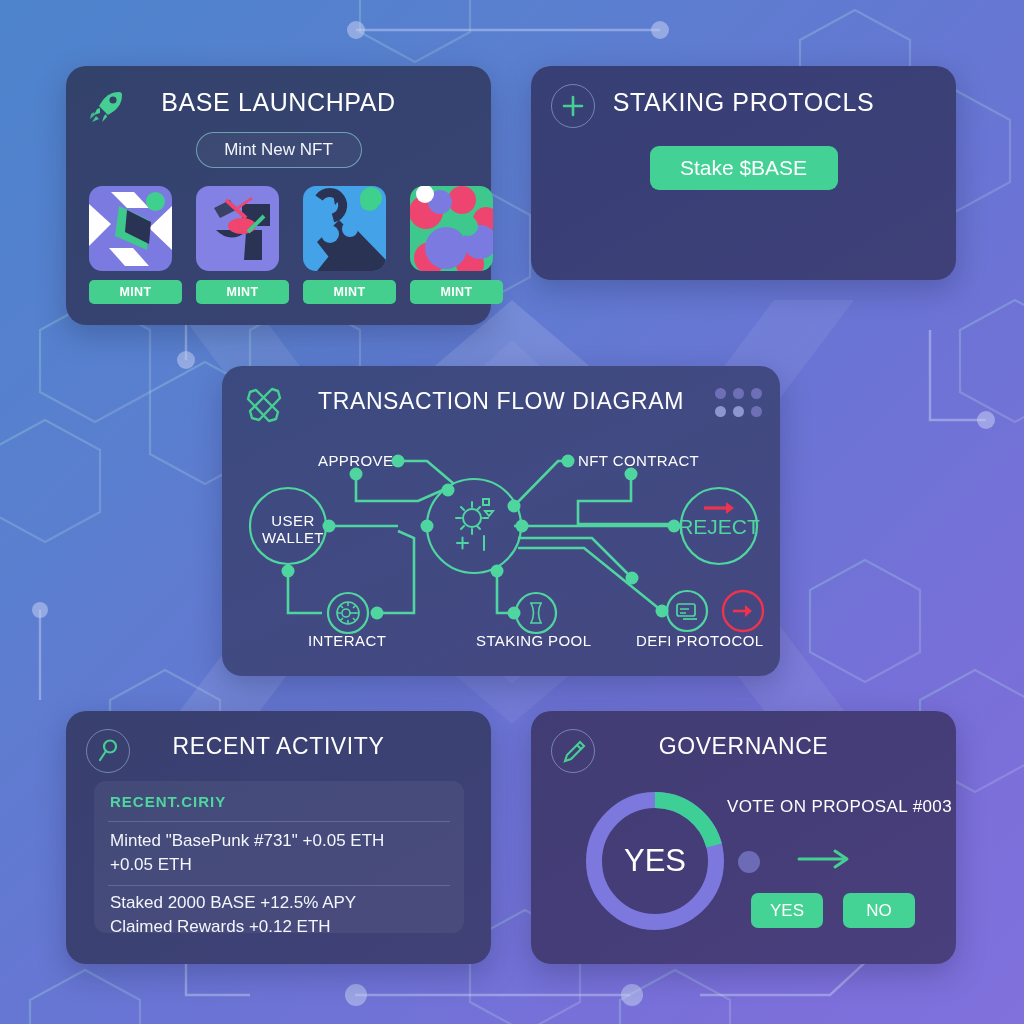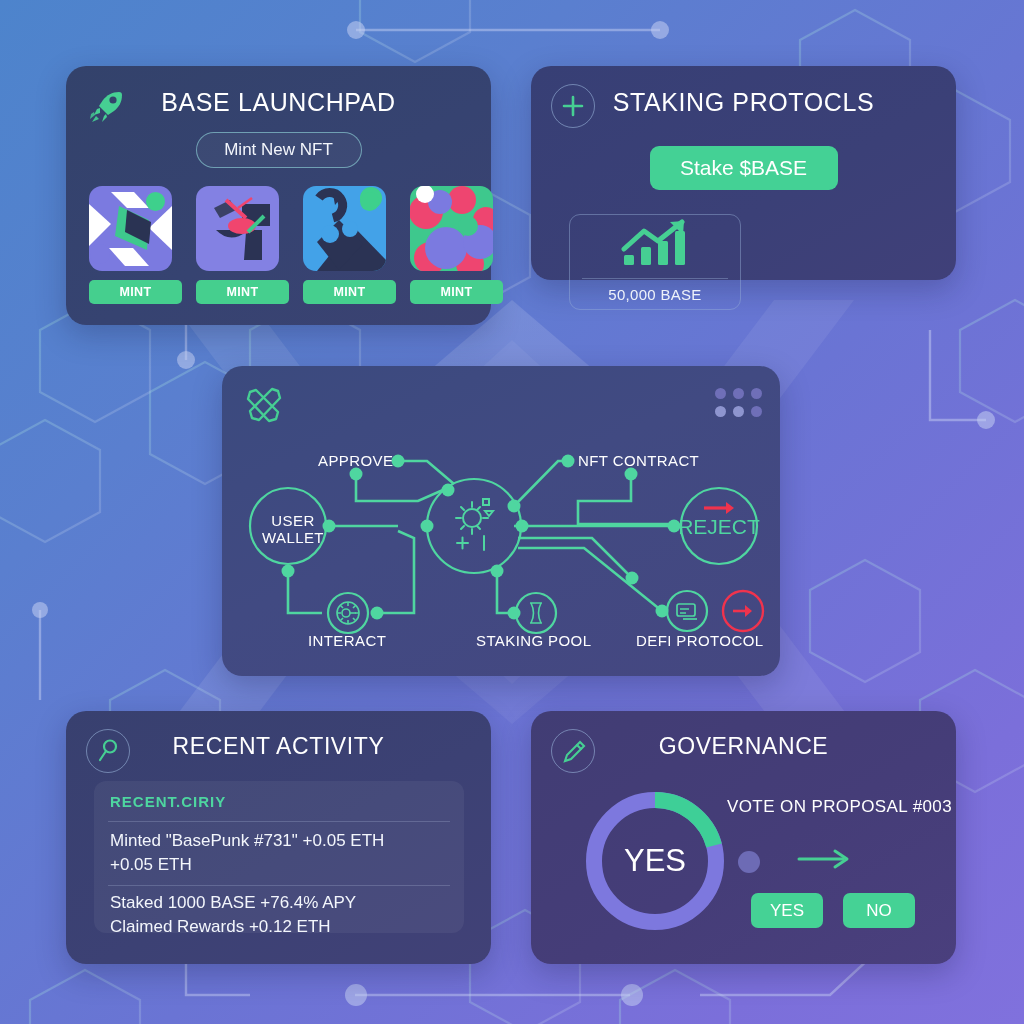--- a/index.html
+++ b/index.html
@@ -285,48 +285,33 @@
   <div class="panel p-staking">
     <div class="corner-icon ring">
       <svg width="24" height="24" viewBox="0 0 24 24">
         <path d="M12 3 V21 M3 12 H21" stroke="#46cf93" stroke-width="2.6" stroke-linecap="round"></path>
       </svg>
     </div>
     <div class="panel-title">STAKING PROTOCLS</div>
     <div class="stake-btn">Stake $BASE</div>
 
     <div class="stat-row">
-      <div class="stat-card">
-        <div style="position:absolute;left:50%;transform:translateX(-50%);top:4px;">
-          <svg width="74" height="52" viewBox="0 0 74 52">
-            <g fill="#46cf93">
-              <rect x="6" y="36" width="10" height="10" rx="1.5"></rect>
-              <rect x="23" y="28" width="10" height="18" rx="1.5"></rect>
-              <rect x="40" y="22" width="10" height="24" rx="1.5"></rect>
-              <rect x="57" y="12" width="10" height="34" rx="1.5"></rect>
-            </g>
-            <path d="M6 30 L26 12 L40 22 L64 3" fill="none" stroke="#46cf93" stroke-width="5" stroke-linecap="round" stroke-linejoin="round"></path>
-            <path d="M52 3 L66 2 L65 16 Z" fill="#46cf93"></path>
-          </svg>
-        </div>
-        <div class="stat-div"></div>
-        <div class="stat-bottom">50,000 BASE</div>
-      </div>
     </div>
   </div>
 
   <div class="panel p-flow">
     <div class="corner-icon">
       <svg width="42" height="42" viewBox="0 0 42 42">
         <g fill="none" stroke="#46cf93" stroke-width="2.4" stroke-linejoin="round">
           <path d="M7 7 L13 5 L35 27 L33 34 L26 36 L5 14 Z"></path>
           <path d="M35 6 L29 4 L7 26 L9 33 L16 35 L37 13 Z"></path>
         </g>
       </svg>
     </div>
+    <div class="panel-title">TRANSACTION FLOW DIAGRAM</div>
     <div class="dots-grid">
       <i></i>
         <i></i>
         <i></i>
         <i class="lite"></i>
         <i class="lite"></i>
         <i></i>
     </div>
 
     <svg class="flow-svg" viewBox="0 0 558 310">
@@ -429,21 +414,21 @@
       </svg>
     </div>
     <div class="panel-title">RECENT ACTIVITY</div>
 
     <div class="act-box">
       <div class="act-head">RECENT.CIRIY</div>
       <div class="act-rule" style="top:40px;"></div>
       <div class="act-line" style="top:50px;">Minted "BasePunk #731" +0.05 ETH</div>
       <div class="act-line" style="top:74px;">+0.05 ETH</div>
       <div class="act-rule" style="top:104px;"></div>
-      <div class="act-line" style="top:112px;">Staked 1000 BASE  +76.4% APY</div>
+      <div class="act-line" style="top:112px;">Staked 2000 BASE  +12.5% APY</div>
       <div class="act-line" style="top:136px;">Claimed Rewards  +0.12 ETH</div>
     </div>
   </div>
 
   <div class="panel p-gov">
     <div class="corner-icon ring">
       <svg width="26" height="26" viewBox="0 0 26 26">
         <g fill="none" stroke="#46cf93" stroke-width="2.1" stroke-linecap="round">
           <path d="M20 4 L7 17 L5 23 L11 21 L24 8 Z"></path>
           <path d="M17 7 L21 11"></path>

